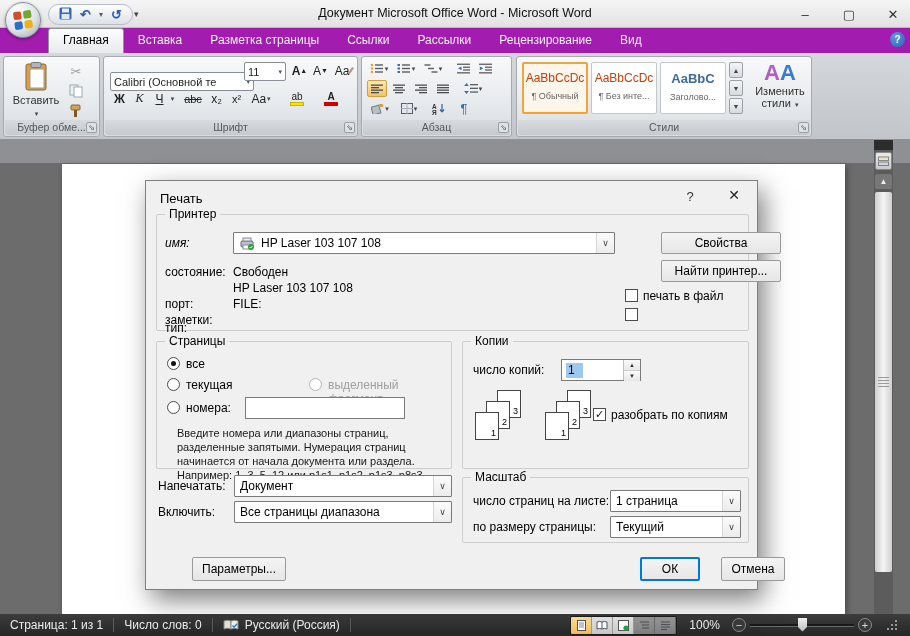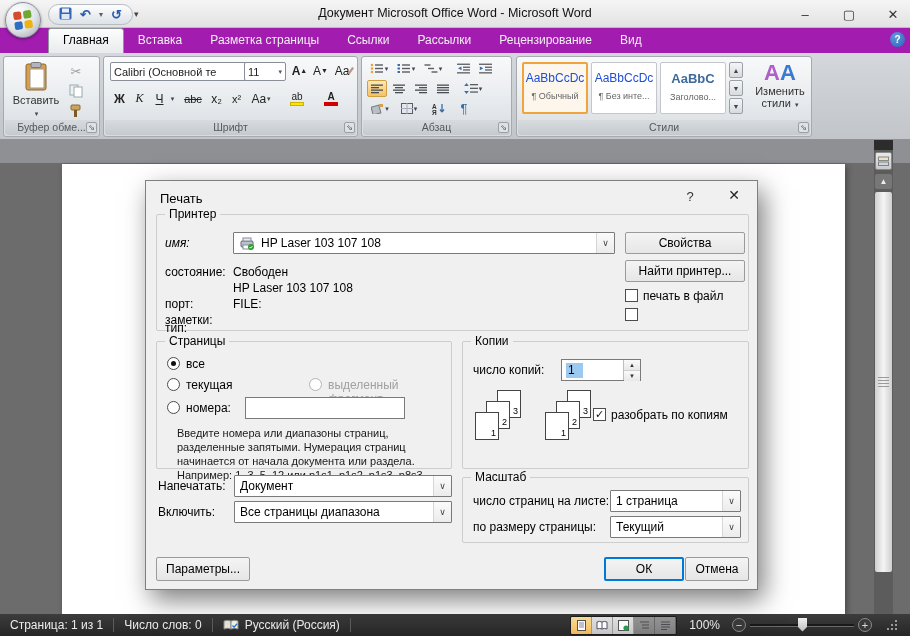--- a/index.html
+++ b/index.html
@@ -51,21 +51,21 @@
 
   
   .paste-btn { position:absolute; left:8px; top:5px; width:48px; height:58px; text-align:center; font-size:11px; color:#333; }
   .clip-col { position:absolute; left:62px; top:6px; display:flex; flex-direction:column; gap:4px; }
   .clip-col .ic { width:20px; height:16px; display:flex; align-items:center; justify-content:center; }
 
   
   .style-card { position:absolute; top:5px; width:66px; height:52px; background:#fff; border:1px solid #c3c7cb;
     border-radius:2px; text-align:center; padding-top:8px; }
   .style-card.selected { border:2px solid #f0a43c; background:#fdf6ec; padding-top:7px; }
-  .style-prev { font-size:12px; color:#1d4ed8; }
+  .style-prev { font-size:12px; color:#c2410c; }
   .style-prev.head { color:#3e6b9b; font-weight:bold; font-size:13px; }
   .style-name { font-size:9px; color:#666; margin-top:6px; } 
   .gal-btn { position:absolute; left:212px; width:14px; height:16px; border:1px solid #9aa0a6; background:linear-gradient(#f4f5f6,#d8dbde);
     font-size:7px; color:#445; text-align:center; line-height:15px; border-radius:2px; }
   .chgstyles { position:absolute; left:232px; top:4px; width:62px; height:58px; text-align:center; font-size:11px; color:#333; }
   .bigA { font-size:22px; font-weight:bold; line-height:24px; }
   .bigA .a1 { color:#b05fc9; } .bigA .a2 { color:#3a7ad0; }
 
   
   .edit-inner { position:absolute; left:0; right:0; top:4px; text-align:center; font-size:11px; color:#333; }
@@ -89,21 +89,21 @@
   .dialog { position:absolute; left:145px; top:180px; width:613px; height:410px; background:#f0f0f0;
     border:1px solid #7f7f7f; box-shadow:6px 10px 24px rgba(0,0,0,.5); font-size:12px; color:#000; z-index:40; }
   .dlg-title { position:absolute; left:14px; top:10px; font-size:13px; }
   .dlg-help { position:absolute; right:58px; top:8px; font-size:13px; color:#333; width:18px; text-align:center; }
   .dlg-close { position:absolute; right:12px; top:6px; font-size:14px; color:#222; width:22px; text-align:center; }
   .fieldset { position:absolute; border:1px solid #cdcdcd; border-radius:2px; }
   .legend { position:absolute; top:-8px; left:8px; background:#f0f0f0; padding:0 4px; font-size:12px; }
   .flabel { position:absolute; font-size:12px; color:#000; }
   .fvalue { position:absolute; font-size:12px; color:#000; }
   .wbtn { position:absolute; background:linear-gradient(#f4f4f4,#e6e6e6); border:1px solid #9a9a9a; border-radius:2px;
-    font-size:12px; text-align:center; color:#000; display:flex; align-items:center; justify-content:center; }
+    font-size:12px; text-align:center; color:#000; display:flex; align-items:center; justify-content:center;margin-left:36px; }
   .wbtn.accent { border:2px solid #0078d7; }
   .select { position:absolute; height:22px; background:#fff; border:1px solid #7a7a7a; border-radius:1px;
     display:flex; align-items:center; font-size:12px; padding-left:5px; }
   .select .sarrow { margin-left:auto; width:18px; align-self:stretch; border-left:1px solid #d6d6d6;
     background:linear-gradient(#fbfbfb,#ececec); display:flex; align-items:center; justify-content:center; font-size:9px; color:#444; }
   .radio { position:absolute; width:13px; height:13px; border:1px solid #4c4c4c; border-radius:50%; background:#fff; }
   .radio.sel::after { content:""; position:absolute; left:3px; top:3px; width:5px; height:5px; border-radius:50%; background:#111; }
   .radio.dis { border-color:#b4b4b4; }
   .cb { position:absolute; width:13px; height:13px; border:1px solid #4c4c4c; background:#fff; font-size:11px;
     line-height:11px; text-align:center; color:#111; }
@@ -216,21 +216,21 @@
             <rect x="2" y="1" width="9" height="5" rx="1" fill="#c8a45e" stroke="#8a6a2f"></rect>
             <rect x="5" y="6" width="3" height="7" fill="#7a5b28"></rect>
           </svg>
       </span>
     </div>
     <div class="rgroup-label">Буфер обме...</div>
     <div class="launcher">⇘</div>
   </div>
 
   <div class="rgroup" style="left:103px; width:255px;">
-    <div class="combo" style="left:6px; top:5px; width:144px;">
+    <div class="combo" style="left:6px; top:15px; width:144px;">
       <span style="white-space:nowrap;overflow:hidden;">Calibri (Основной те</span>
       <span class="arrow">▾</span>
     </div>
     <div class="combo" style="left:140px; top:5px; width:42px;">
       <span>11</span>
       <span class="arrow">▾</span>
     </div>
     <div class="mini" style="left:186px; top:4px; font-weight:bold;">
         <span>А</span>
         <span style="font-size:7px;">▲</span>
@@ -562,21 +562,21 @@
       <span class="sarrow">∨</span>
     </div>
     <span class="flabel" style="left:10px; top:42px;">по размеру страницы:</span>
     <div class="select" style="left:147px; top:38px; width:131px;">
       <span>Текущий</span>
       <span class="sarrow">∨</span>
     </div>
   </div>
 
   <div class="wbtn" style="left:10px; top:376px; width:94px; height:24px;">Параметры...</div>
-  <div class="wbtn accent" style="left:458px; top:376px; width:80px; height:24px;">ОК</div>
+  <div class="wbtn accent" style="left:458px; top:376px; width:60px; height:24px;">ОК</div>
   <div class="wbtn" style="left:539px; top:376px; width:64px; height:24px;">Отмена</div>
 </div>
 
 <div class="statusbar">
   <div class="sb-item">
       <span>Страница: 1 из 1</span>
     </div>
   <div class="sb-sep"></div>
   <div class="sb-item">
       <span>Число слов: 0</span>

